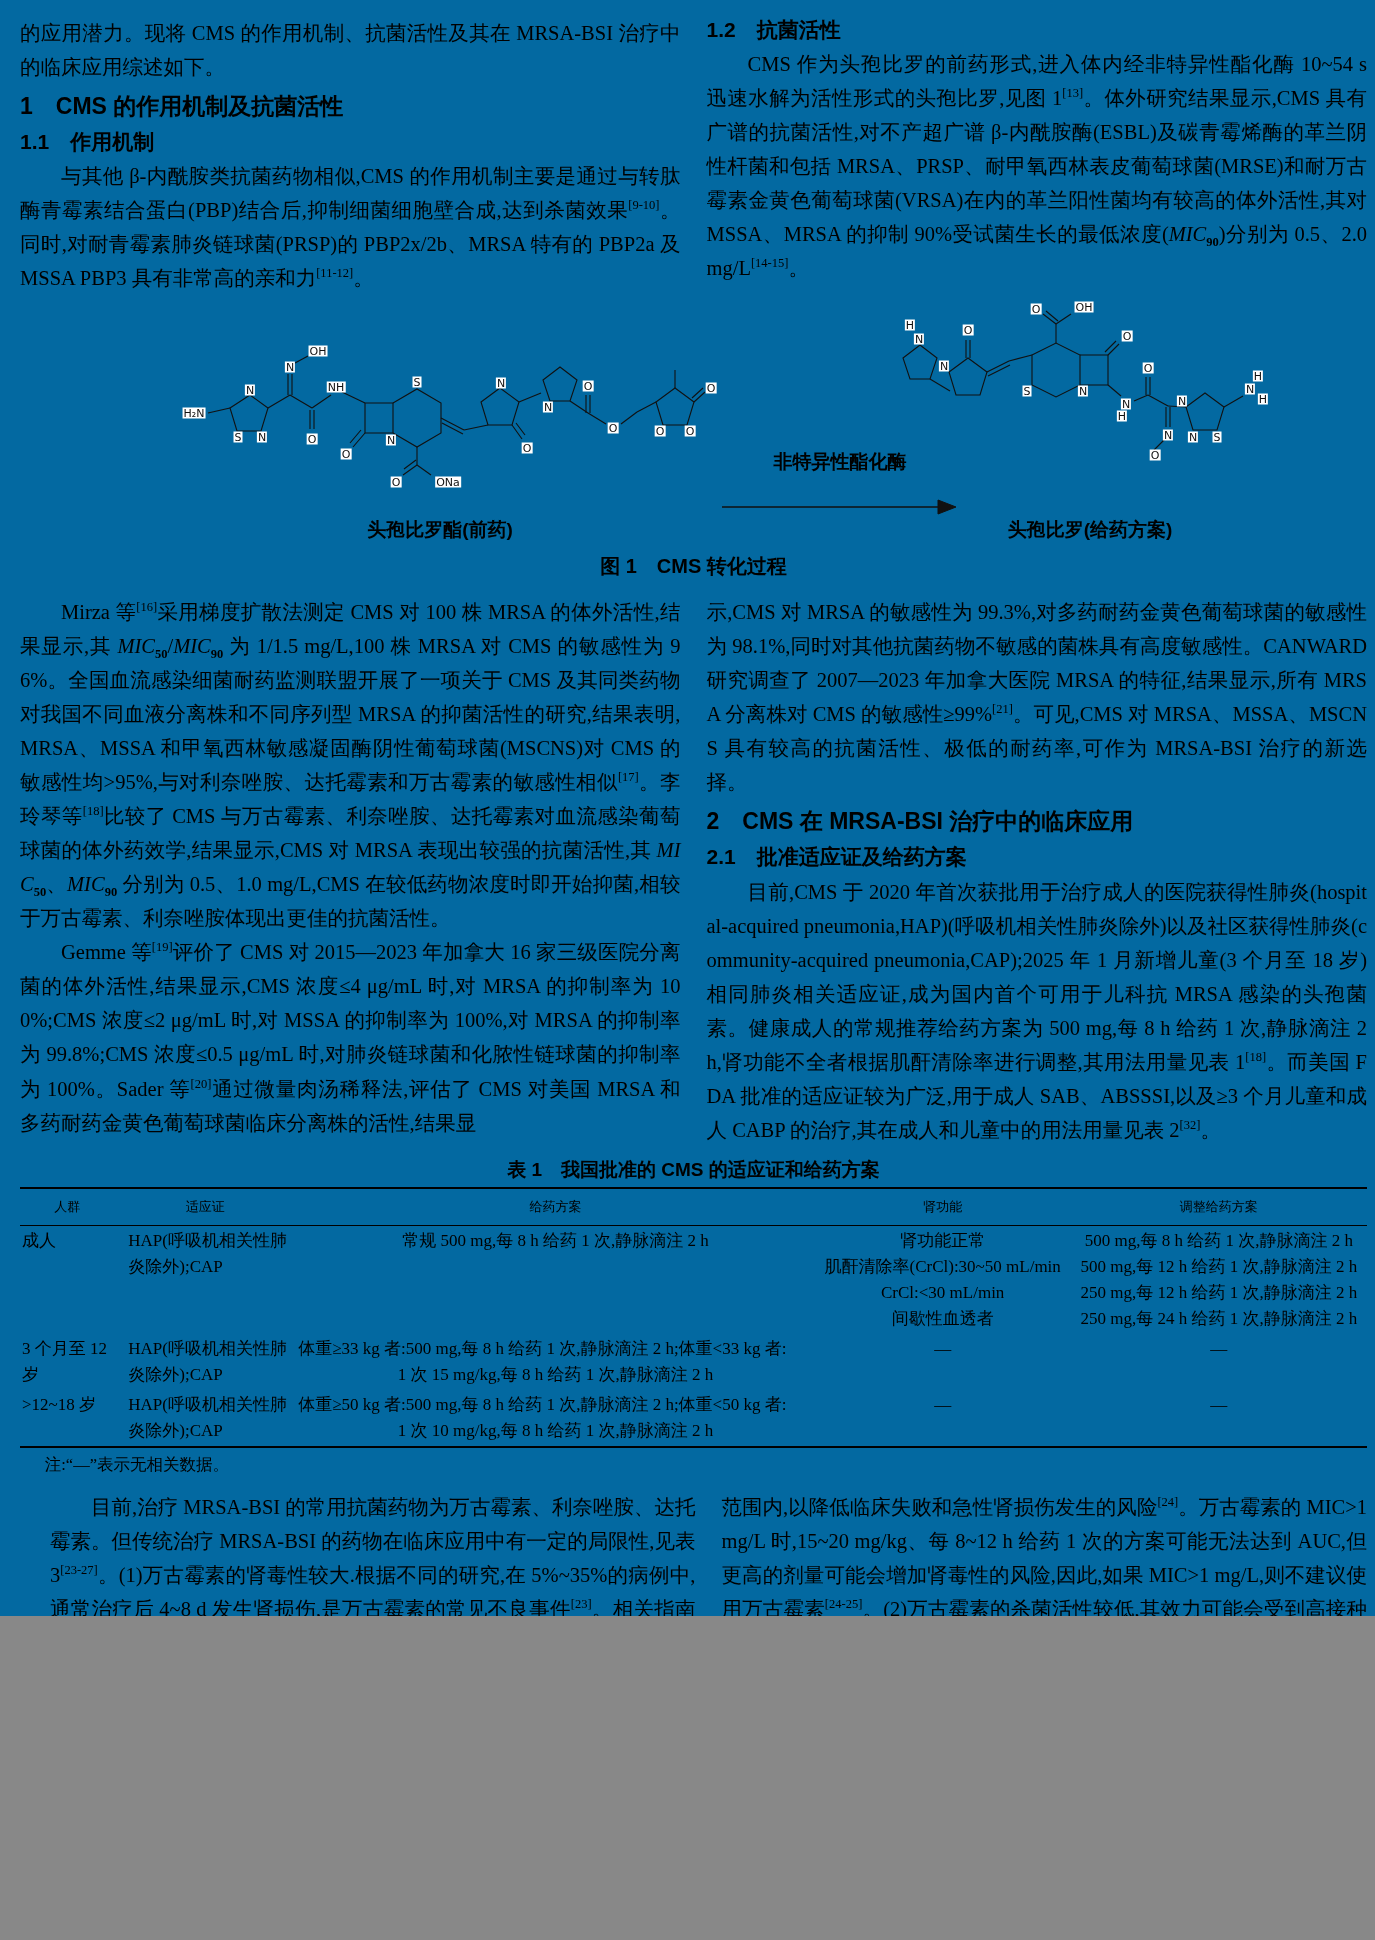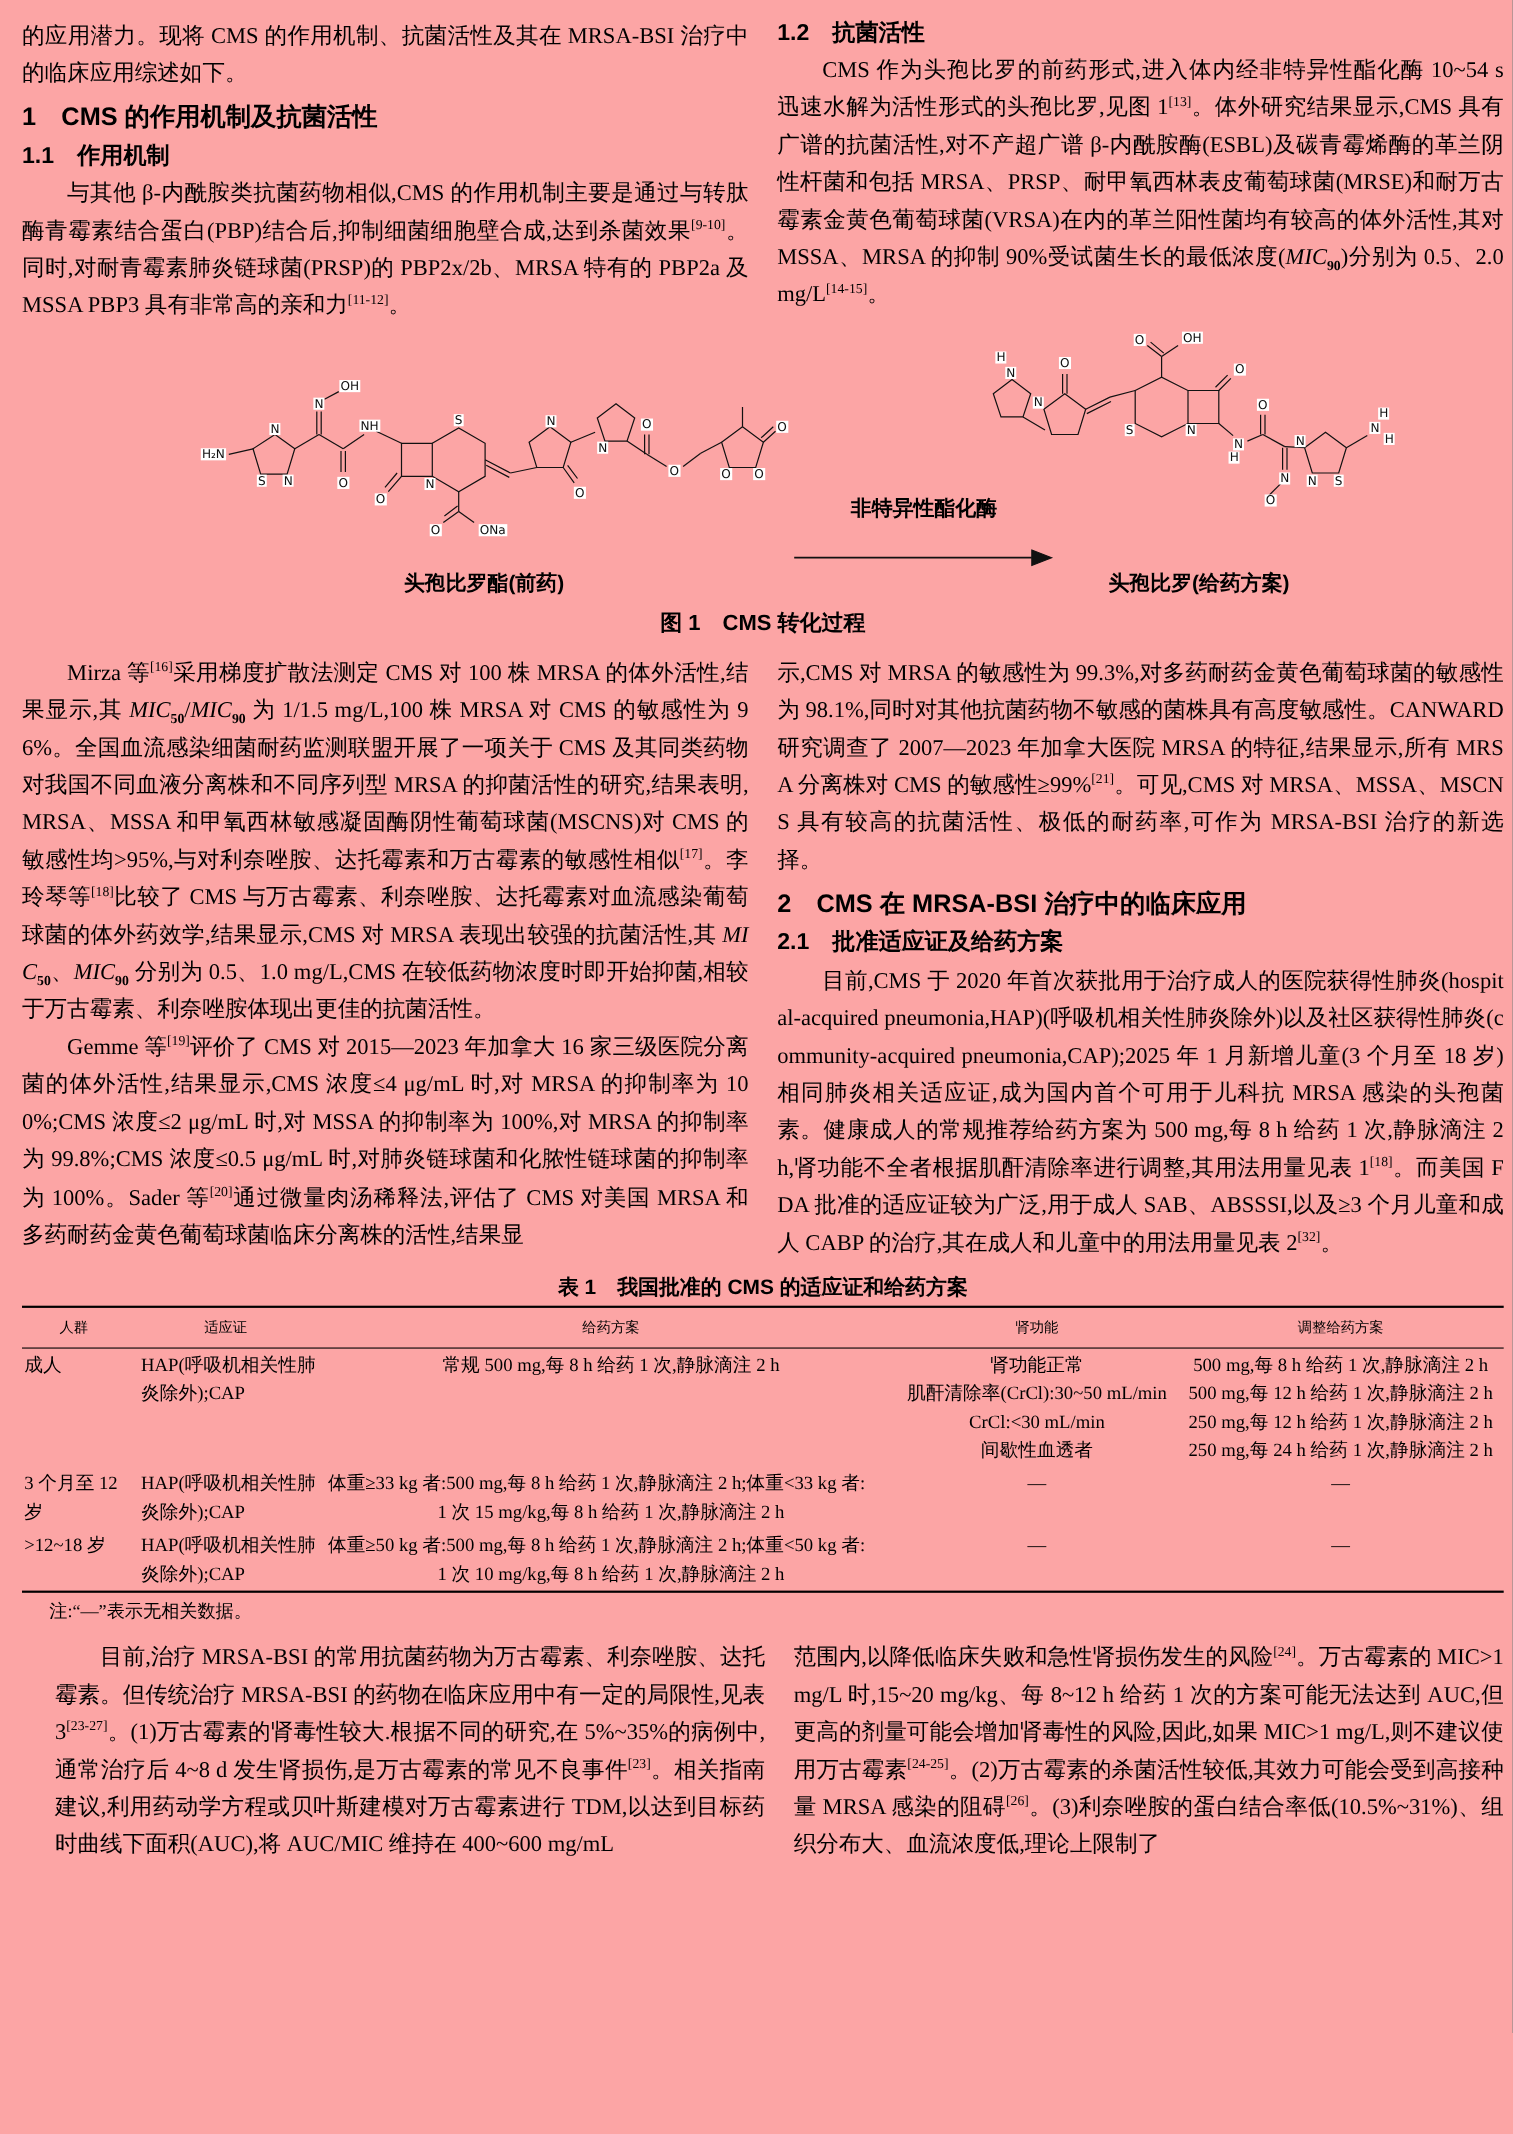--- a/index.html
+++ b/index.html
@@ -1,17 +1,17 @@
 <!DOCTYPE html>
 <html><head>
 <meta charset="utf-8">
 <style>
   html,body{margin:0;padding:0;background:#888;}
   .page{
-    width:1375px;height:1940px;background:#fca5a5;color:#000;
+    width:1375px;height:1616px;background:#0369a1;color:#000;
     position:relative;overflow:hidden;box-sizing:border-box;
     padding:16px 8px 0 20px;
     font-family:"Liberation Serif","DejaVu Serif",serif;
   }
   .cols{display:flex;gap:26px;}
   .col{flex:1;min-width:0;}
   .para{
     font-size:20.5px;line-height:1.66;text-align:justify;margin:0;
     text-indent:2em;word-break:break-all;
   }

